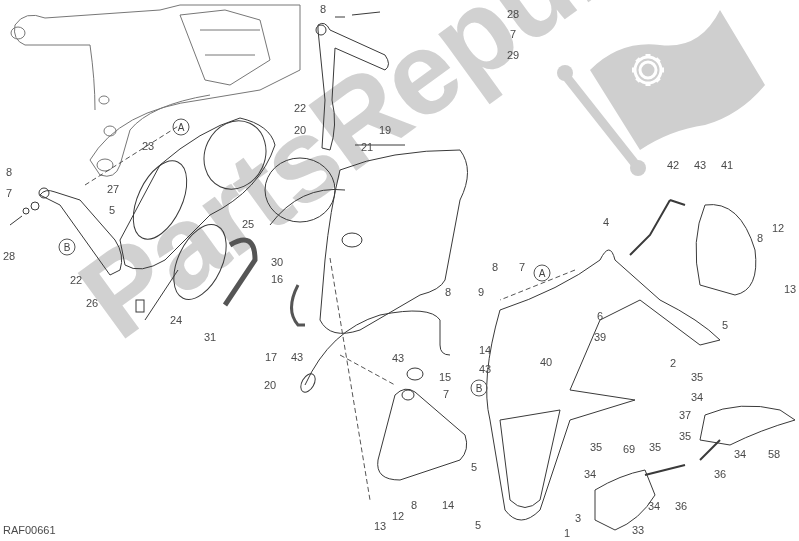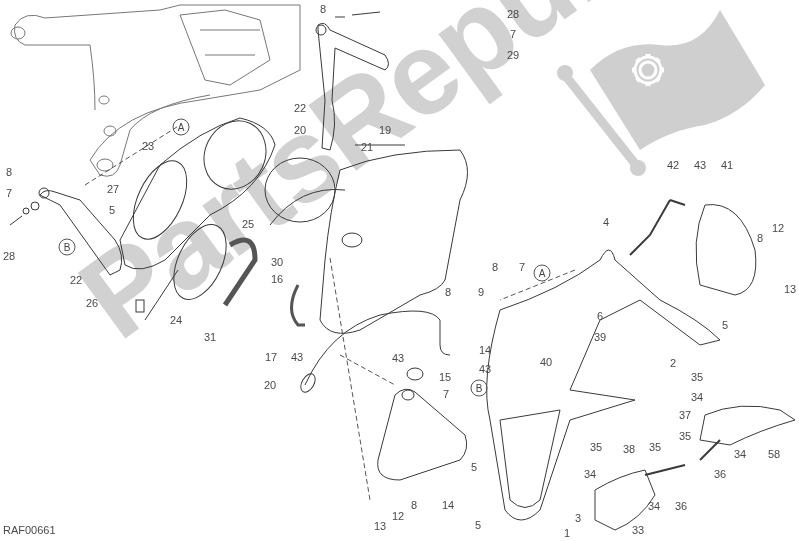--- a/index.html
+++ b/index.html
@@ -174,21 +174,21 @@
       <div class="callout" style="left: 673px; top: 363px;">2</div>
       <div class="callout" style="left: 697px; top: 377px;">35</div>
       <div class="callout" style="left: 446px; top: 394px;">7</div>
       <div class="callout" style="left: 697px; top: 397px;">34</div>
       <div class="callout" style="left: 685px; top: 415px;">37</div>
       <div class="callout" style="left: 685px; top: 436px;">35</div>
       <div class="callout" style="left: 474px; top: 467px;">5</div>
       <div class="callout" style="left: 740px; top: 454px;">34</div>
       <div class="callout" style="left: 774px; top: 454px;">58</div>
       <div class="callout" style="left: 596px; top: 447px;">35</div>
-      <div class="callout" style="left: 629px; top: 449px;">38</div>
+      <div class="callout" style="left: 629px; top: 449px;">69</div>
       <div class="callout" style="left: 655px; top: 447px;">35</div>
       <div class="callout" style="left: 590px; top: 474px;">34</div>
       <div class="callout" style="left: 720px; top: 474px;">36</div>
       <div class="callout" style="left: 414px; top: 505px;">8</div>
       <div class="callout" style="left: 448px; top: 505px;">14</div>
       <div class="callout" style="left: 398px; top: 516px;">12</div>
       <div class="callout" style="left: 654px; top: 506px;">34</div>
       <div class="callout" style="left: 681px; top: 506px;">36</div>
       <div class="callout" style="left: 578px; top: 518px;">3</div>
       <div class="callout" style="left: 380px; top: 526px;">13</div>

